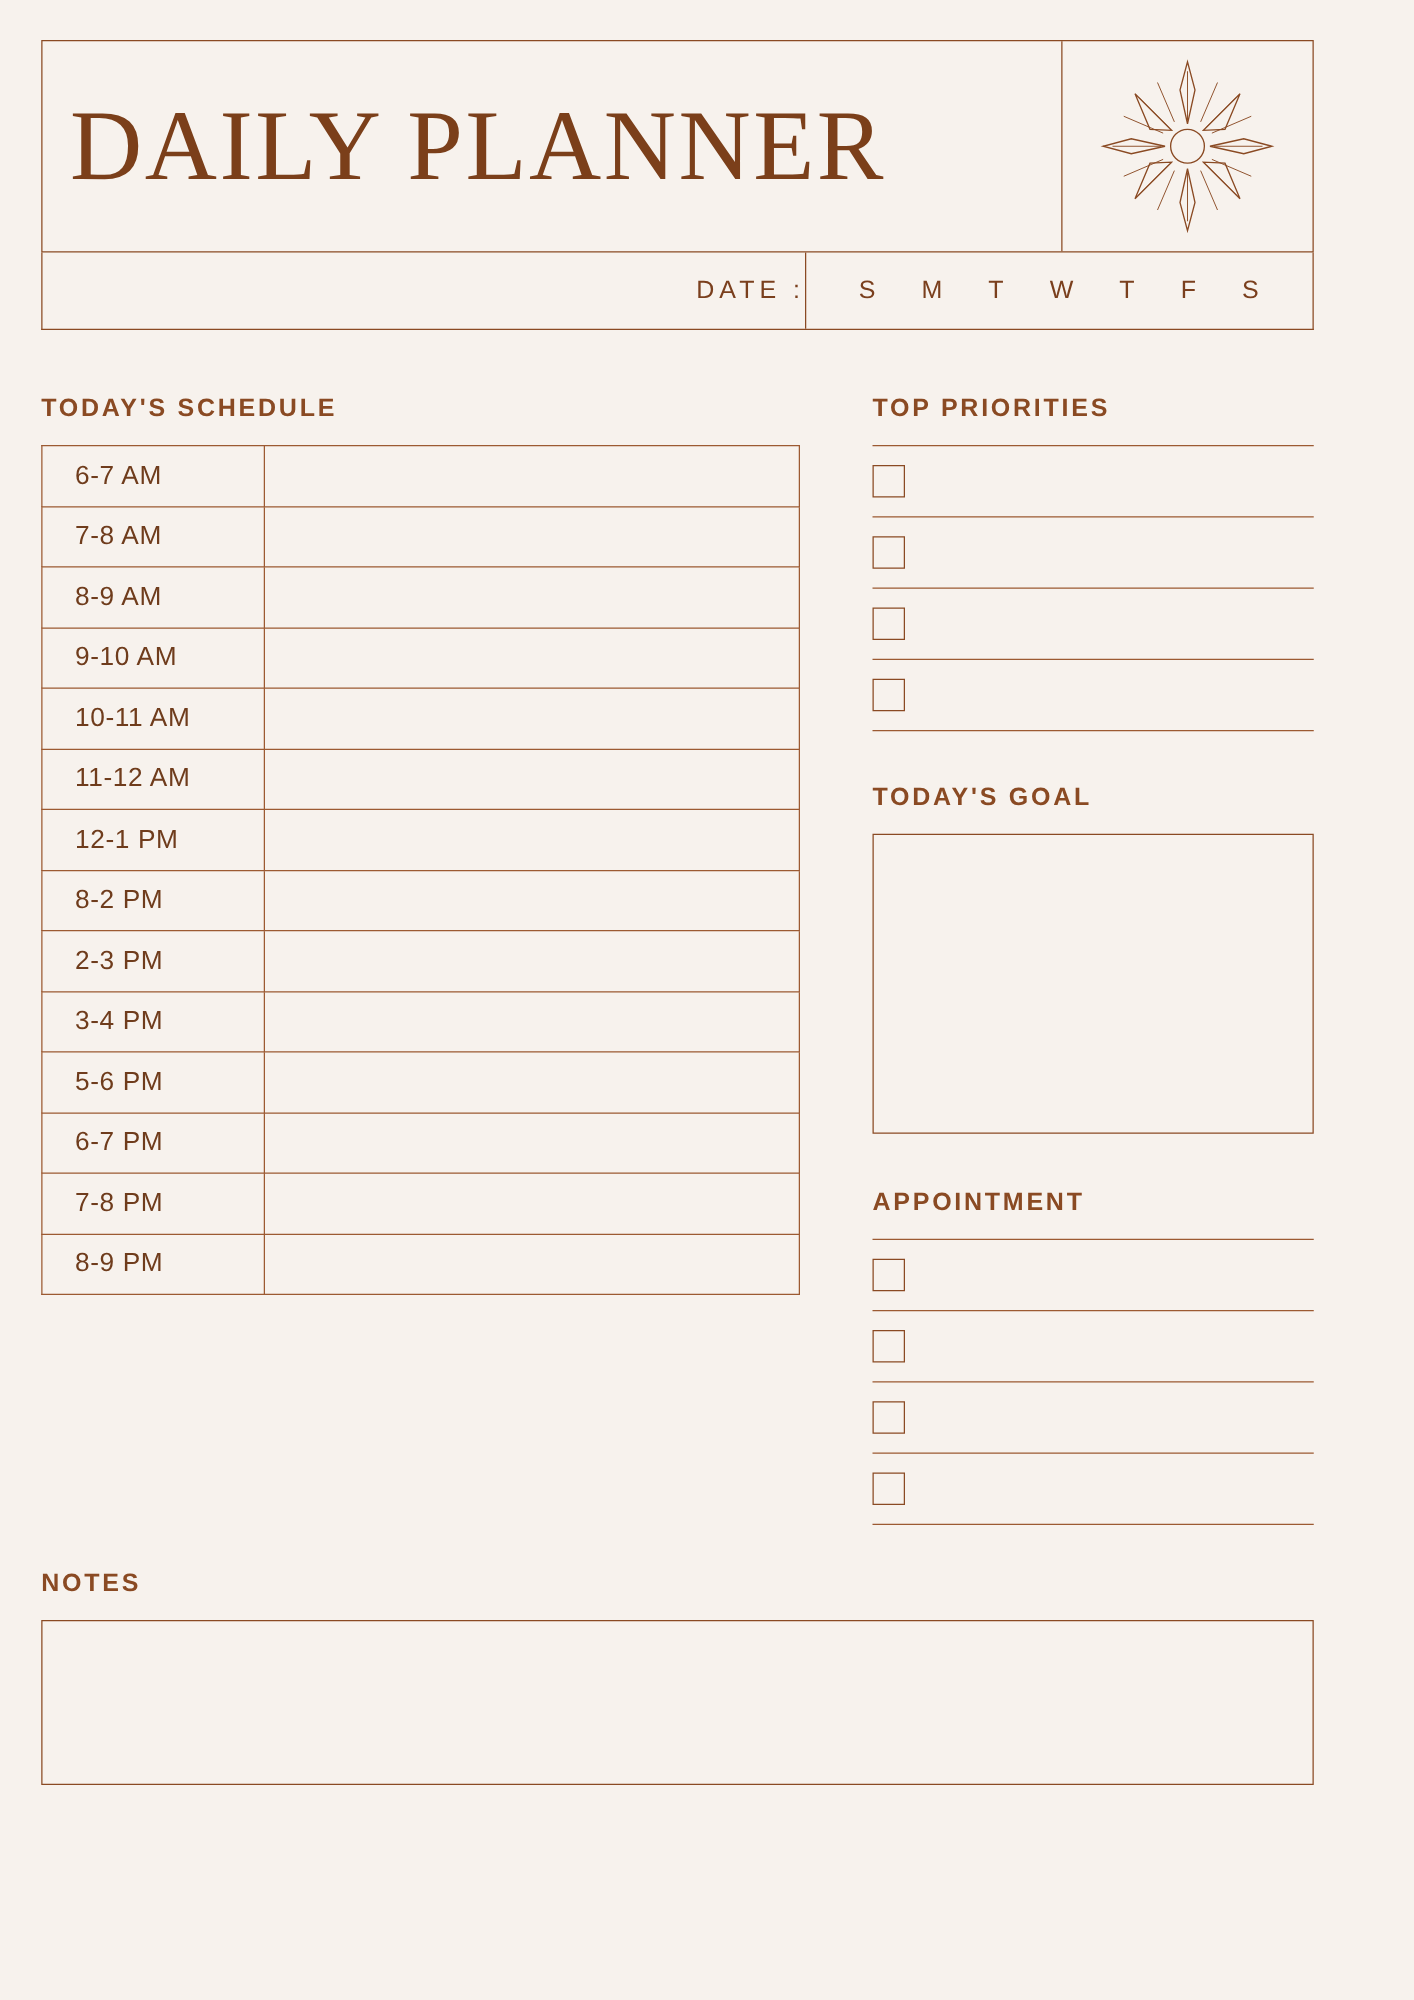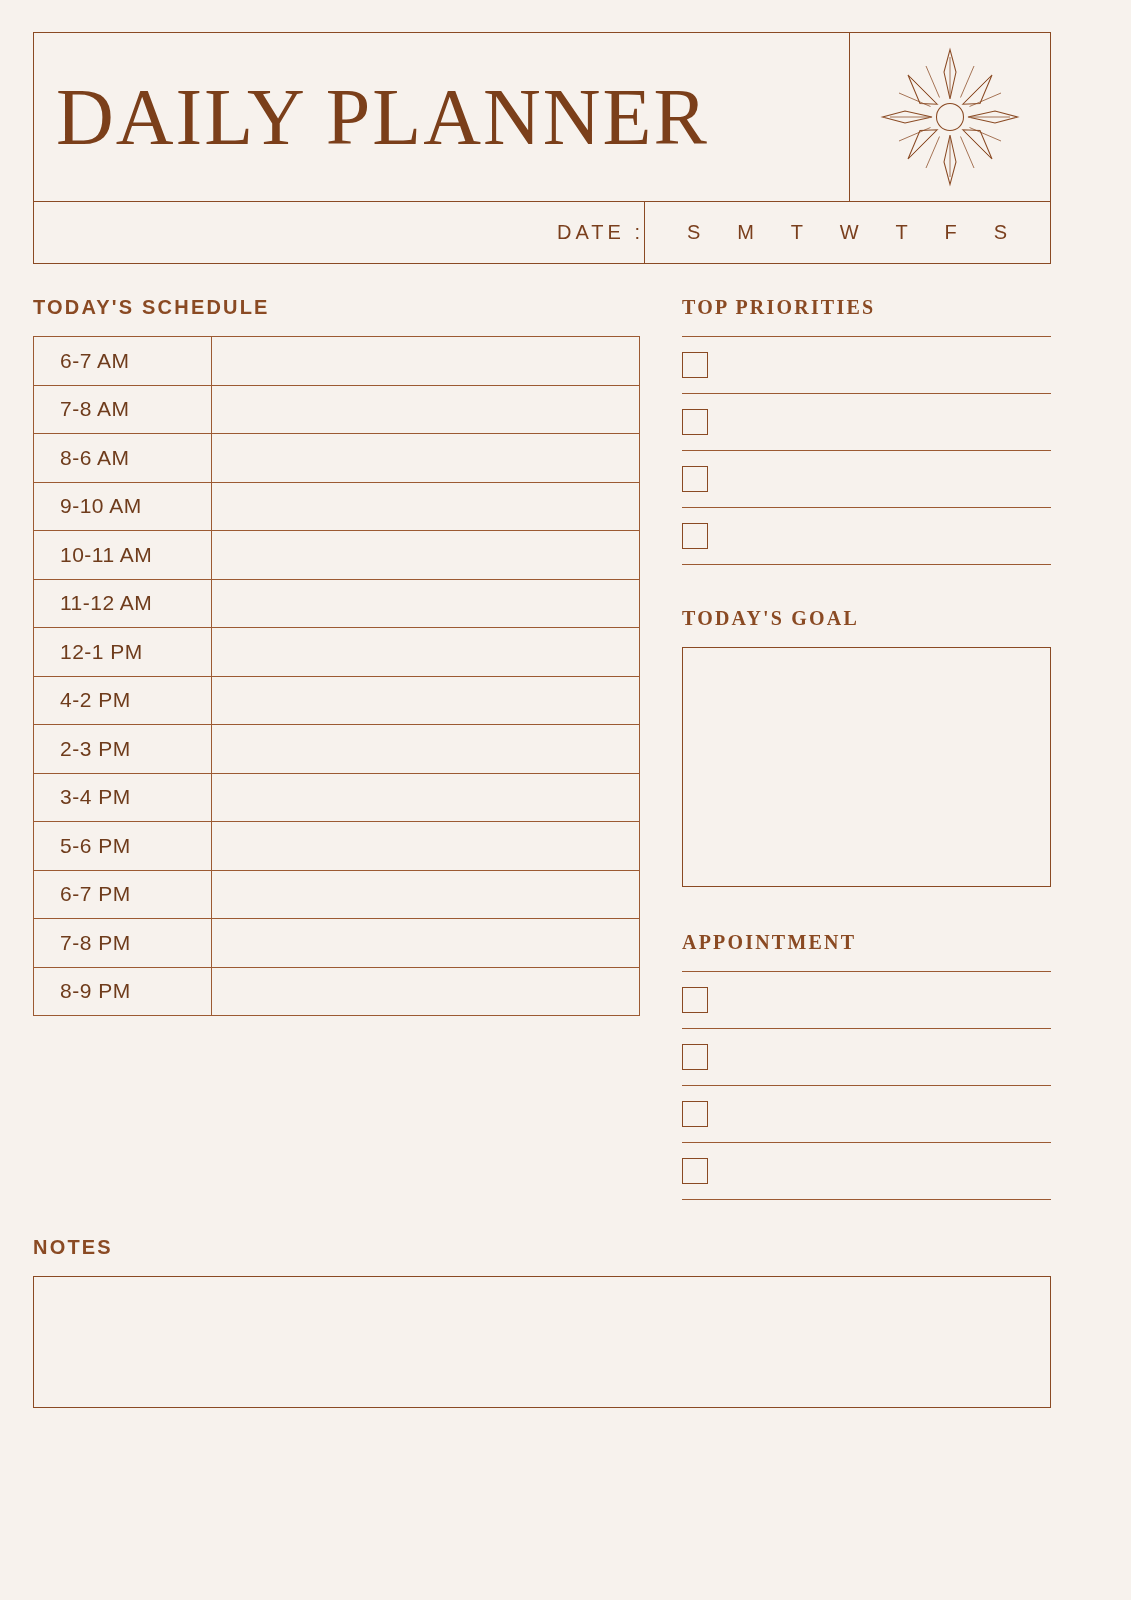--- a/index.html
+++ b/index.html
@@ -85,25 +85,25 @@
   }
   .day-letter {
     font-size: 20px;
     letter-spacing: 1px;
     color: #7a3f1d;
   }
 
   
   .columns {
     display: flex;
-    margin-top: 32px;
-    gap: 42px;
+    margin-top: 52px;
+    gap: 58px;
   }
   .col-left { width: 607px; flex: 0 0 607px; }
-  .col-right { flex: 1 1 auto; font-family: Liberation Serif, serif; }
+  .col-right { flex: 1 1 auto; }
 
   .section-title {
     font-size: 20px;
     font-weight: bold;
     letter-spacing: 2.2px;
     color: #8a4a23;
     margin-bottom: 17px;
   }
 
   
@@ -232,41 +232,41 @@
         <tbody>
           <tr>
             <td class="time">6-7 AM</td>
             <td></td>
           </tr>
           <tr>
             <td class="time">7-8 AM</td>
             <td></td>
           </tr>
           <tr>
-            <td class="time">8-6 AM</td>
+            <td class="time">8-9 AM</td>
             <td></td>
           </tr>
           <tr>
             <td class="time">9-10 AM</td>
             <td></td>
           </tr>
           <tr>
             <td class="time">10-11 AM</td>
             <td></td>
           </tr>
           <tr>
             <td class="time">11-12 AM</td>
             <td></td>
           </tr>
           <tr>
             <td class="time">12-1 PM</td>
             <td></td>
           </tr>
           <tr>
-            <td class="time">4-2 PM</td>
+            <td class="time">8-2 PM</td>
             <td></td>
           </tr>
           <tr>
             <td class="time">2-3 PM</td>
             <td></td>
           </tr>
           <tr>
             <td class="time">3-4 PM</td>
             <td></td>
           </tr>

